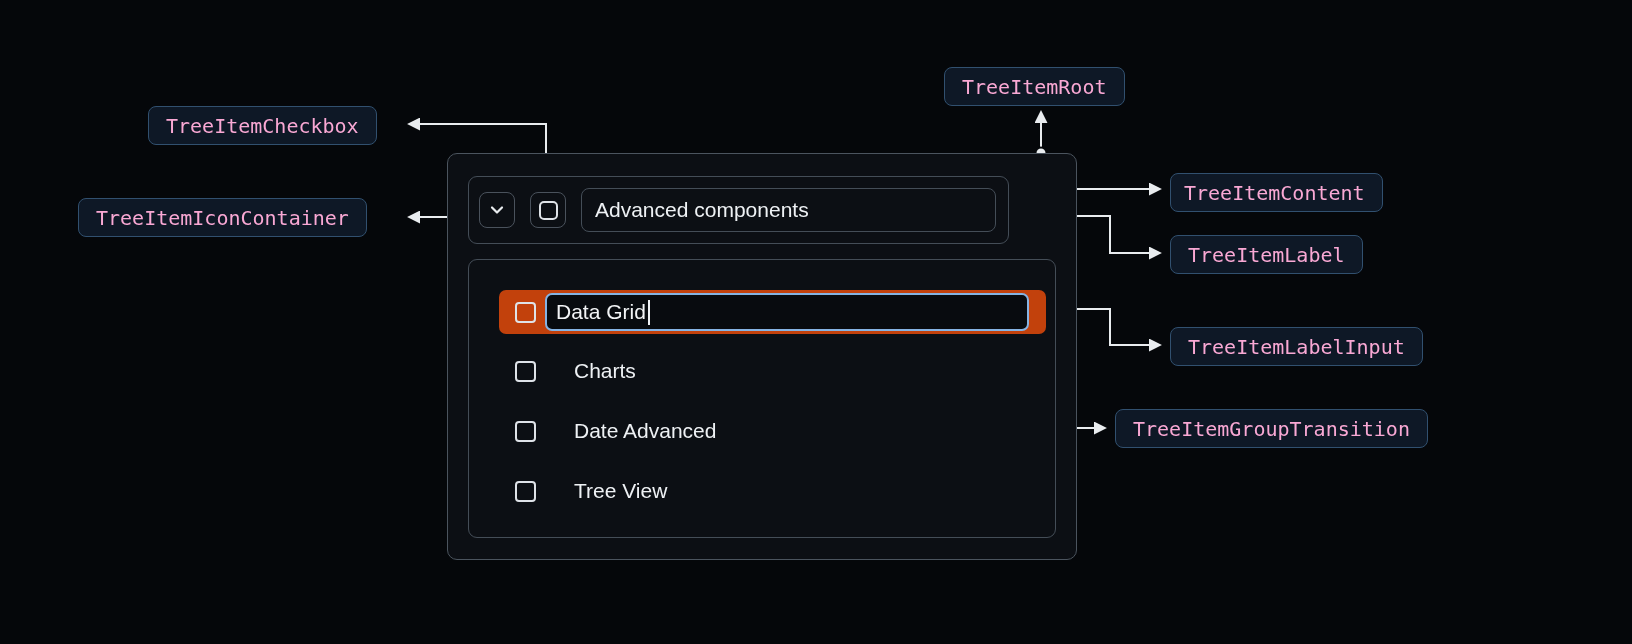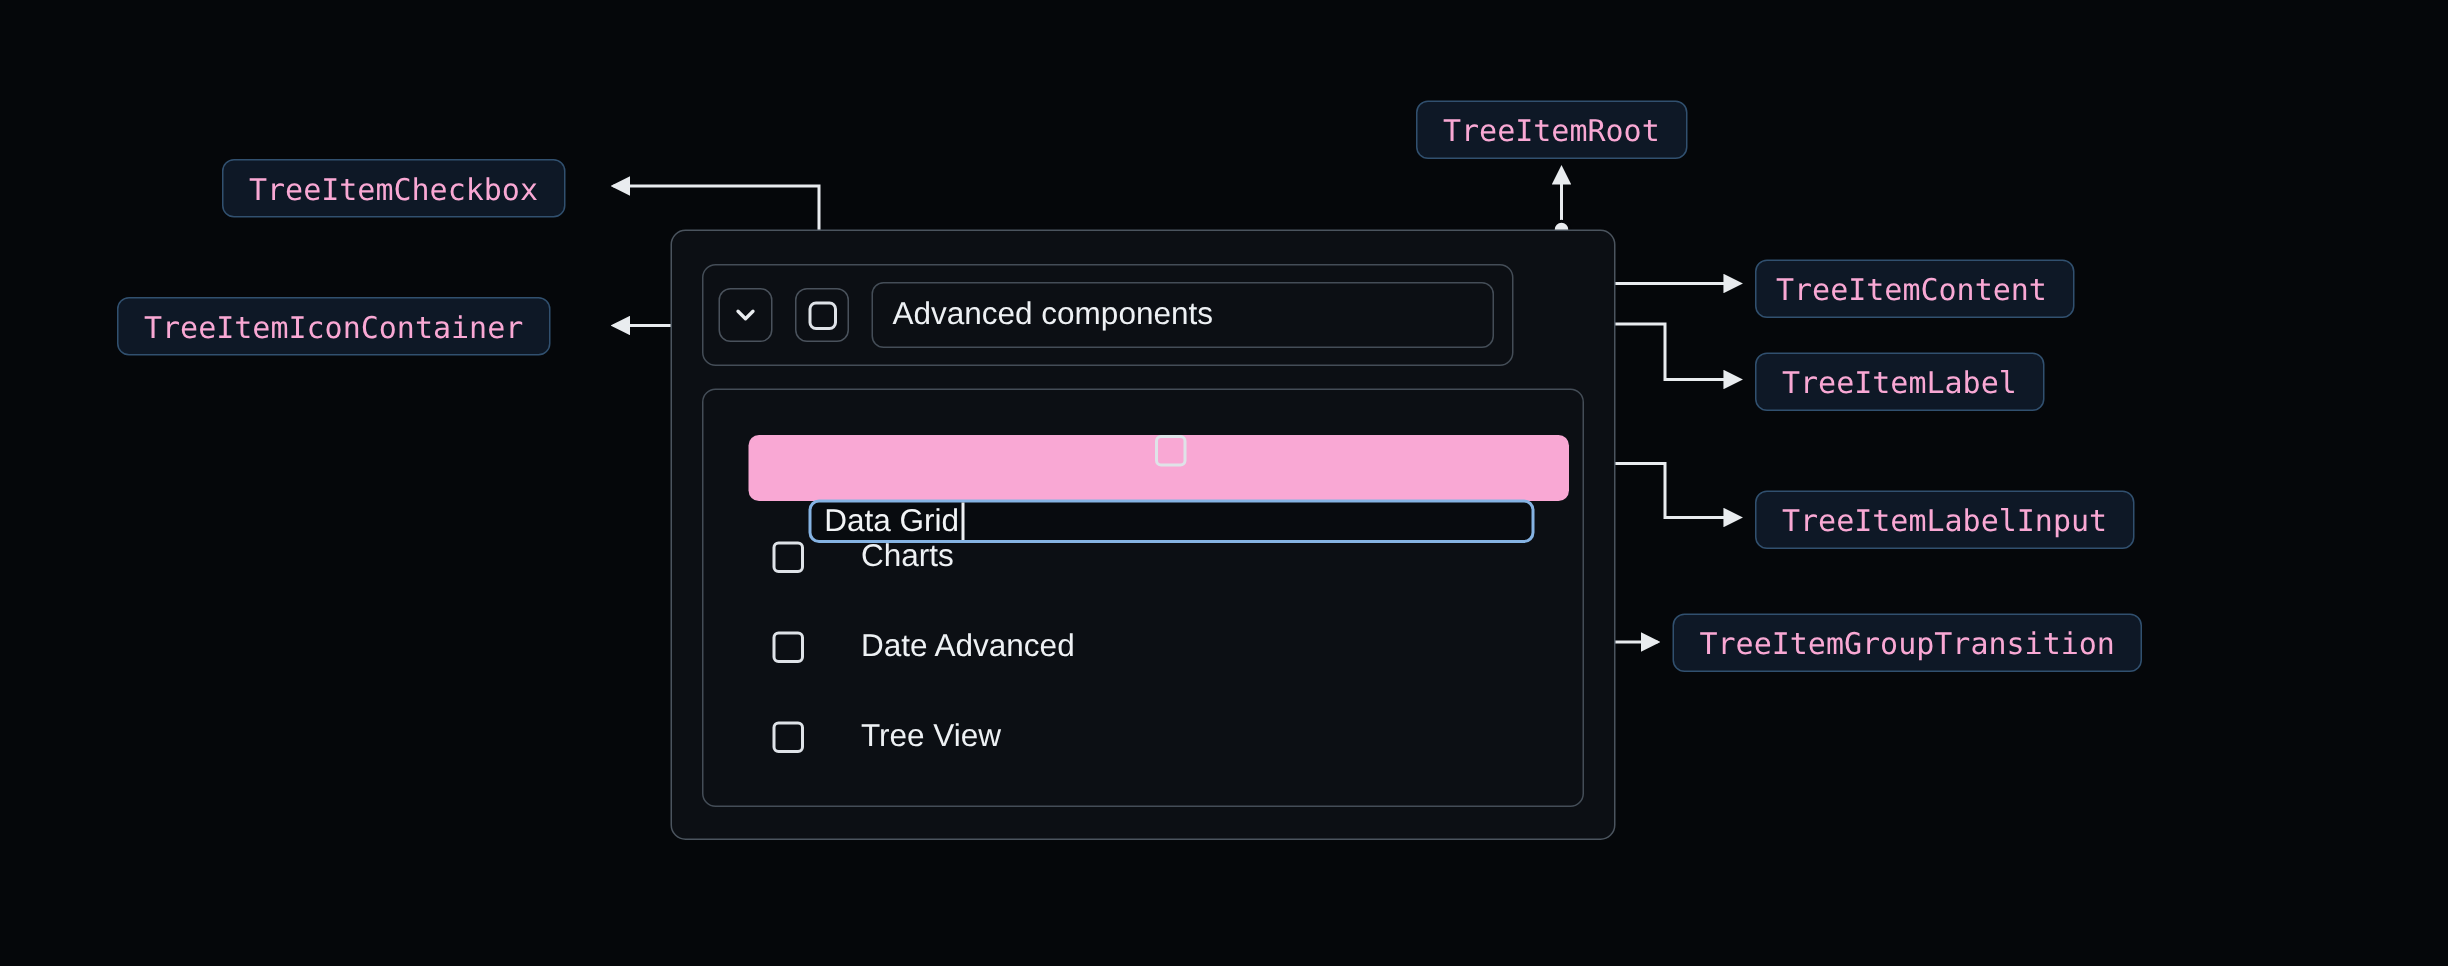--- a/index.html
+++ b/index.html
@@ -93,24 +93,23 @@
     align-items: center;
     gap: 38px;
     padding-left: 16px;
     height: 40px;
     color: #eef1f4;
     font-size: 21px;
   }
   .row.editing {
     width: 547px;
     height: 44px;
-    gap: 22px;
-    background: #f9a8d4;
+    gap: 9px;
+    background: #c2410c;
     border-radius: 7px;
-    flex-direction: column;
   }
   .row + .row { margin-top: 20px; }
   .row.editing + .row { margin-top: 17px; }
   .cb {
     display: block;
     width: 21px; height: 21px;
     flex: 0 0 21px;
     border: 2px solid #dfe3e8;
     border-radius: 4px;
   }

